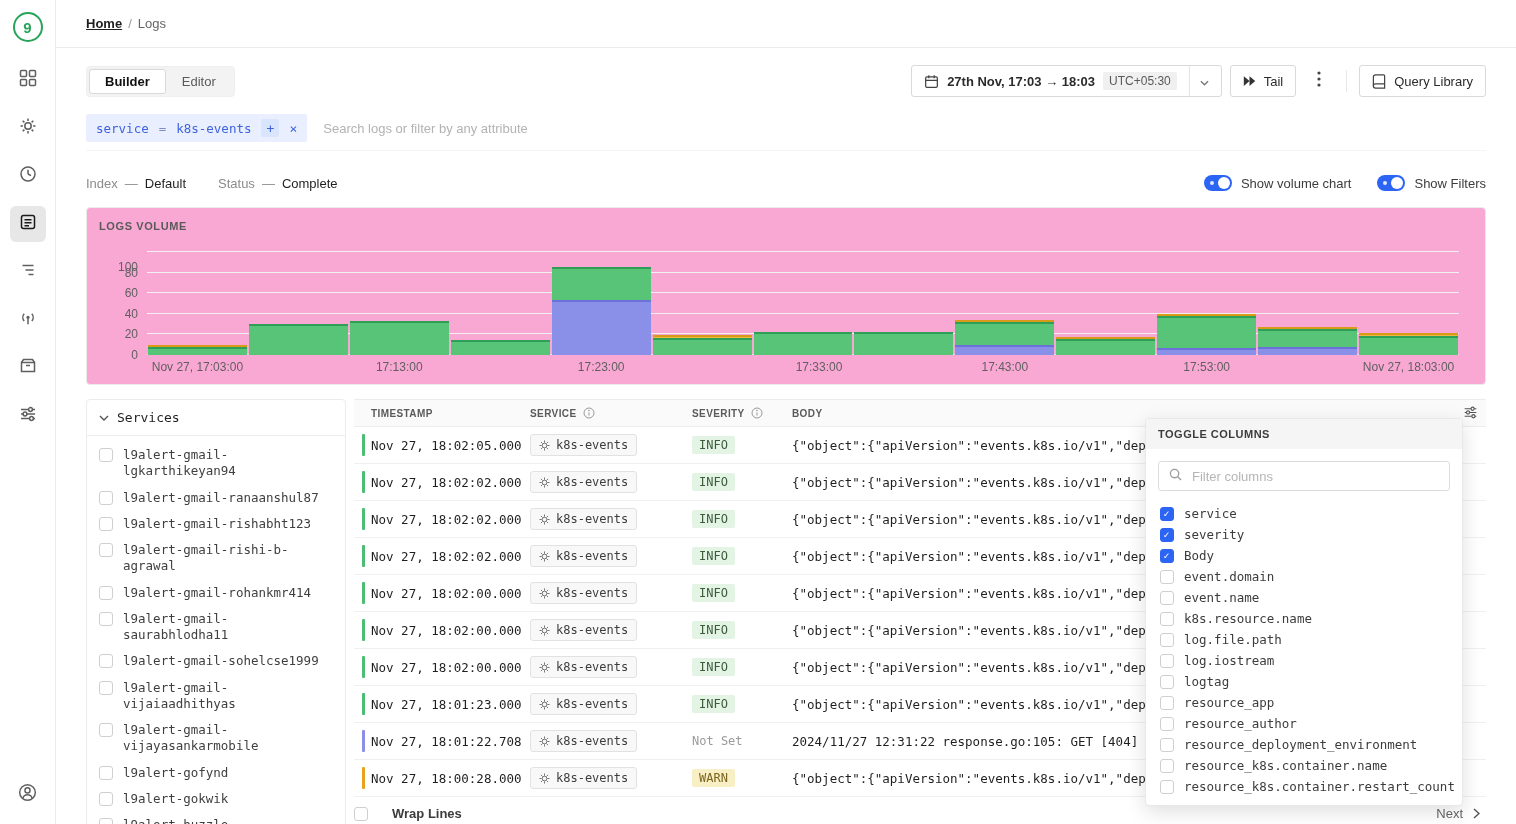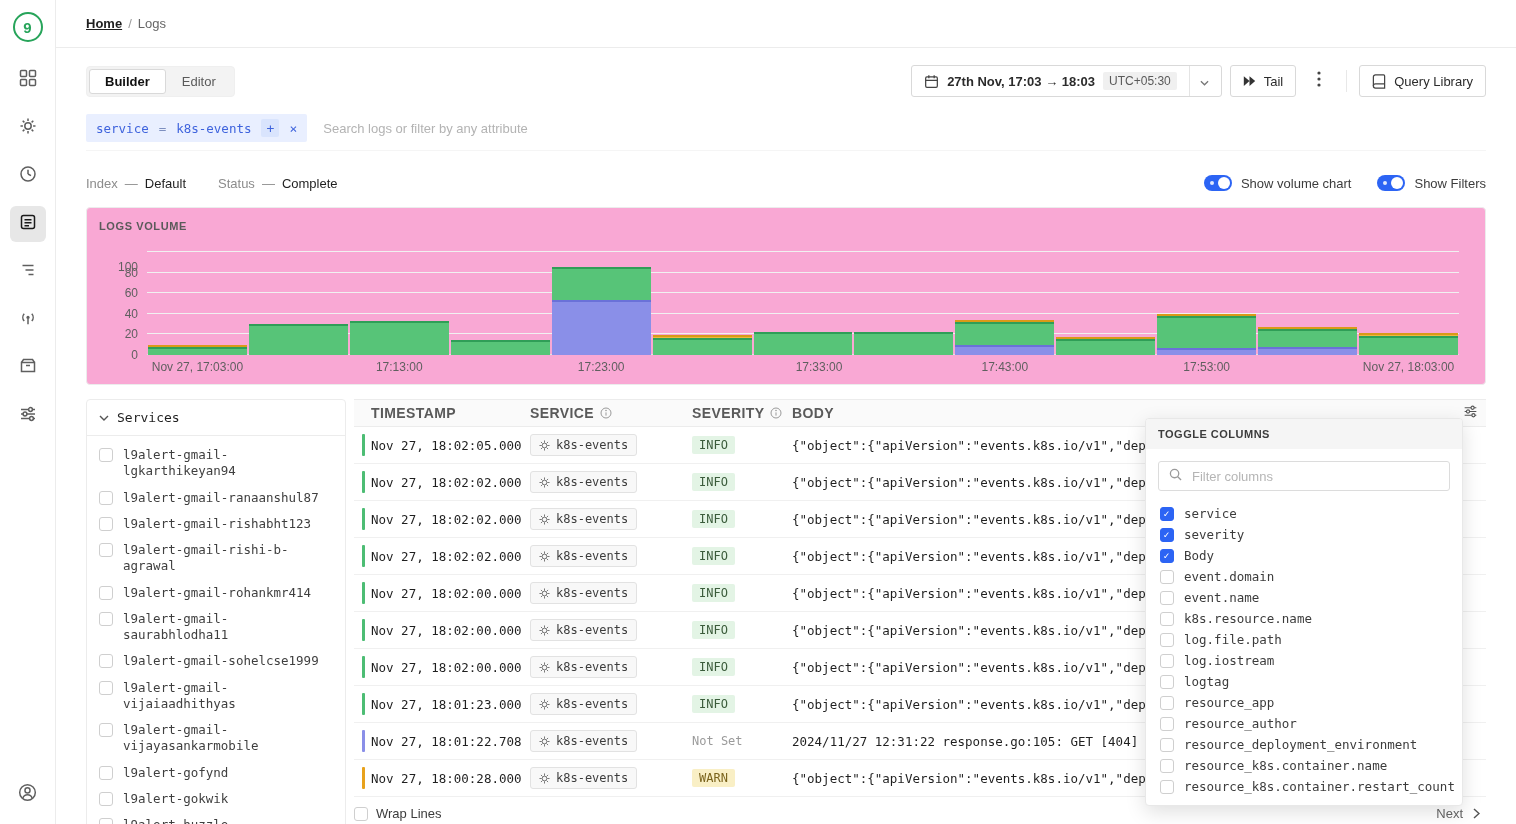--- a/index.html
+++ b/index.html
@@ -79,21 +79,21 @@
   .svc-header{display:flex;align-items:center;gap:8px;padding:10px 12px;border-bottom:1px solid #ececec;
     font-size:13px;color:#1f1f1f;cursor:pointer;}
   .svc-list{padding:6px 0;}
   .svc-item{display:flex;align-items:flex-start;gap:10px;padding:5px 12px;font-size:12.5px;color:#3f3f3f;line-height:1.3;cursor:pointer;}
   .cbx{width:14px;height:14px;border:1px solid #cfcfcf;border-radius:3px;background:#fff;flex:none;box-sizing:border-box;position:relative;margin-top:1px;cursor:pointer;}
   .cbx.checked{background:#2c64f4;border-color:#2c64f4;}
   .cbx.checked::after{content:"✓";color:#fff;font-size:10px;line-height:12px;position:absolute;left:2.5px;top:0;}
 
   .table-wrap{flex:1;min-width:0;position:relative;}
   .thead{display:flex;align-items:center;height:28px;background:#fafafa;border-top:1px solid #ececec;border-bottom:1px solid #ececec;
-    font-size:14px;font-weight:700;color:#5a5a5a;letter-spacing:.4px;box-sizing:border-box;}
+    font-size:10px;font-weight:700;color:#5a5a5a;letter-spacing:.4px;box-sizing:border-box;}
   .th{display:flex;align-items:center;gap:6px;box-sizing:border-box;}
   .th-ts{width:176px;padding-left:17px;}
   .th-svc{width:162px;}
   .th-sev{width:100px;}
   .th-body{flex:1;min-width:0;}
   .th-gear{margin-left:auto;padding-right:8px;color:#555;}
   .info-ic{color:#9a9a9a;display:inline-flex;}
 
   .trow{display:flex;align-items:center;height:37px;border-bottom:1px solid #f0f0f0;font-size:12.5px;cursor:pointer;box-sizing:border-box;}
   .lvlbar{width:3px;height:22px;border-radius:1px;margin:0 6px 0 8px;flex:none;}
@@ -106,21 +106,21 @@
     padding:3px 8px;font-size:12px;color:#3c3c3c;}
   .svc-chip .kic{color:#6b6b6b;display:inline-flex;}
   .cell-sev{width:100px;flex:none;}
   .sev-badge{display:inline-block;padding:2px 7px;border-radius:2px;font-size:12px;}
   .sev-info{background:#e3f4e5;color:#3b5c3b;}
   .sev-warn{background:#f9efc5;color:#7a631c;}
   .sev-notset{color:#9b9b9b;padding:2px 0;}
   .cell-body{flex:1;min-width:0;white-space:nowrap;overflow:hidden;color:#1f1f1f;}
 
   .table-footer{display:flex;align-items:center;margin-top:9px;font-size:13px;color:#3c3c3c;}
-  .wrap-lines{display:flex;align-items:flex-end;gap:8px;cursor:pointer;}
+  .wrap-lines{display:flex;align-items:flex-end;gap:24px;cursor:pointer;font-weight:bold;}
   .pager{margin-left:auto;display:flex;align-items:center;gap:10px;color:#666;padding-right:6px;cursor:pointer;}
 
   
   .col-overlay{position:absolute;left:1145px;top:418px;width:318px;background:#fff;border:1px solid #e8e8e8;border-radius:4px;
     box-shadow:0 6px 20px rgba(0,0,0,.13);z-index:20;overflow:hidden;box-sizing:border-box;}
   .col-head{background:#f5f5f5;padding:9px 12px;font-size:11px;font-weight:700;letter-spacing:.5px;color:#3c3c3c;}
   .col-body{padding:12px 12px 8px;}
   .col-search{display:flex;align-items:center;gap:8px;border:1px solid #dcdcdc;border-radius:3px;height:30px;
     padding:0 10px;box-sizing:border-box;margin-bottom:12px;color:#9a9a9a;}
   .col-search input{border:none;outline:none;font-size:13px;color:#333;width:100%;background:transparent;}

